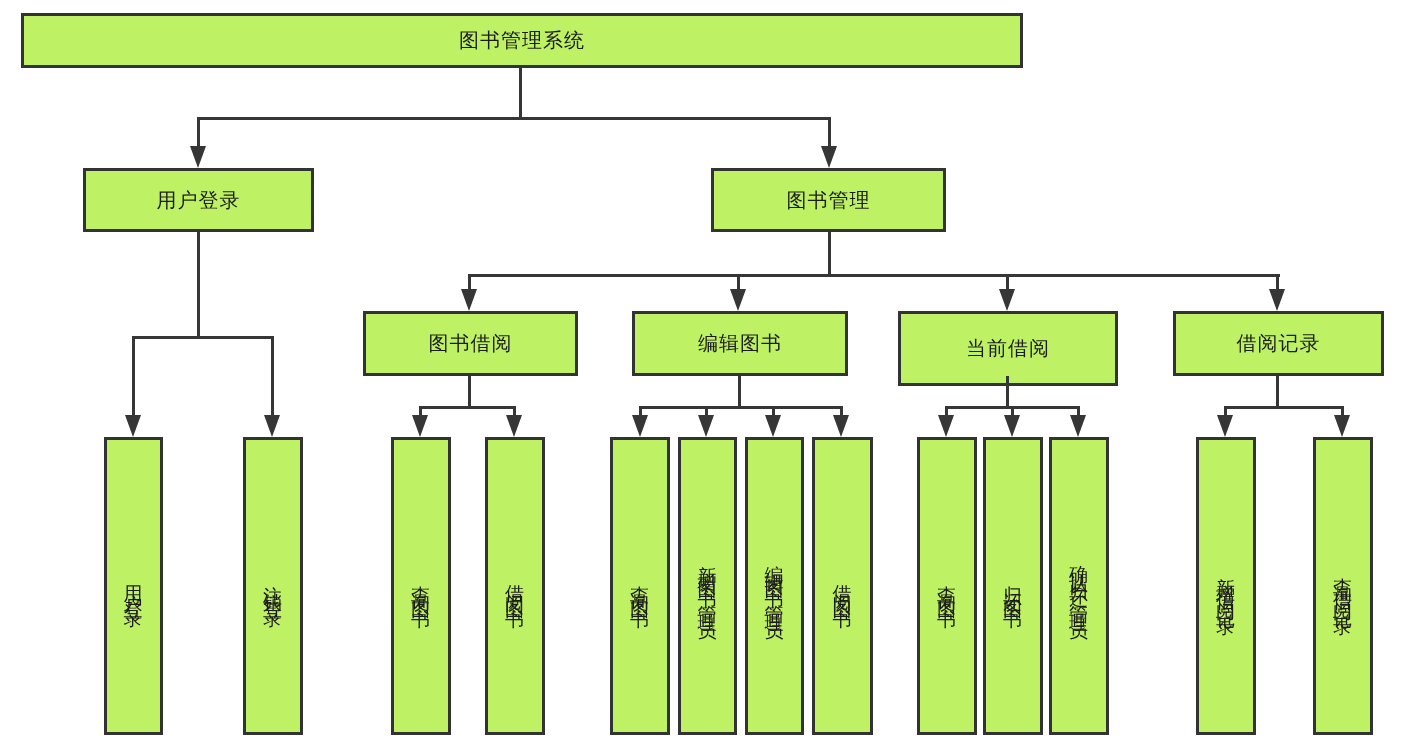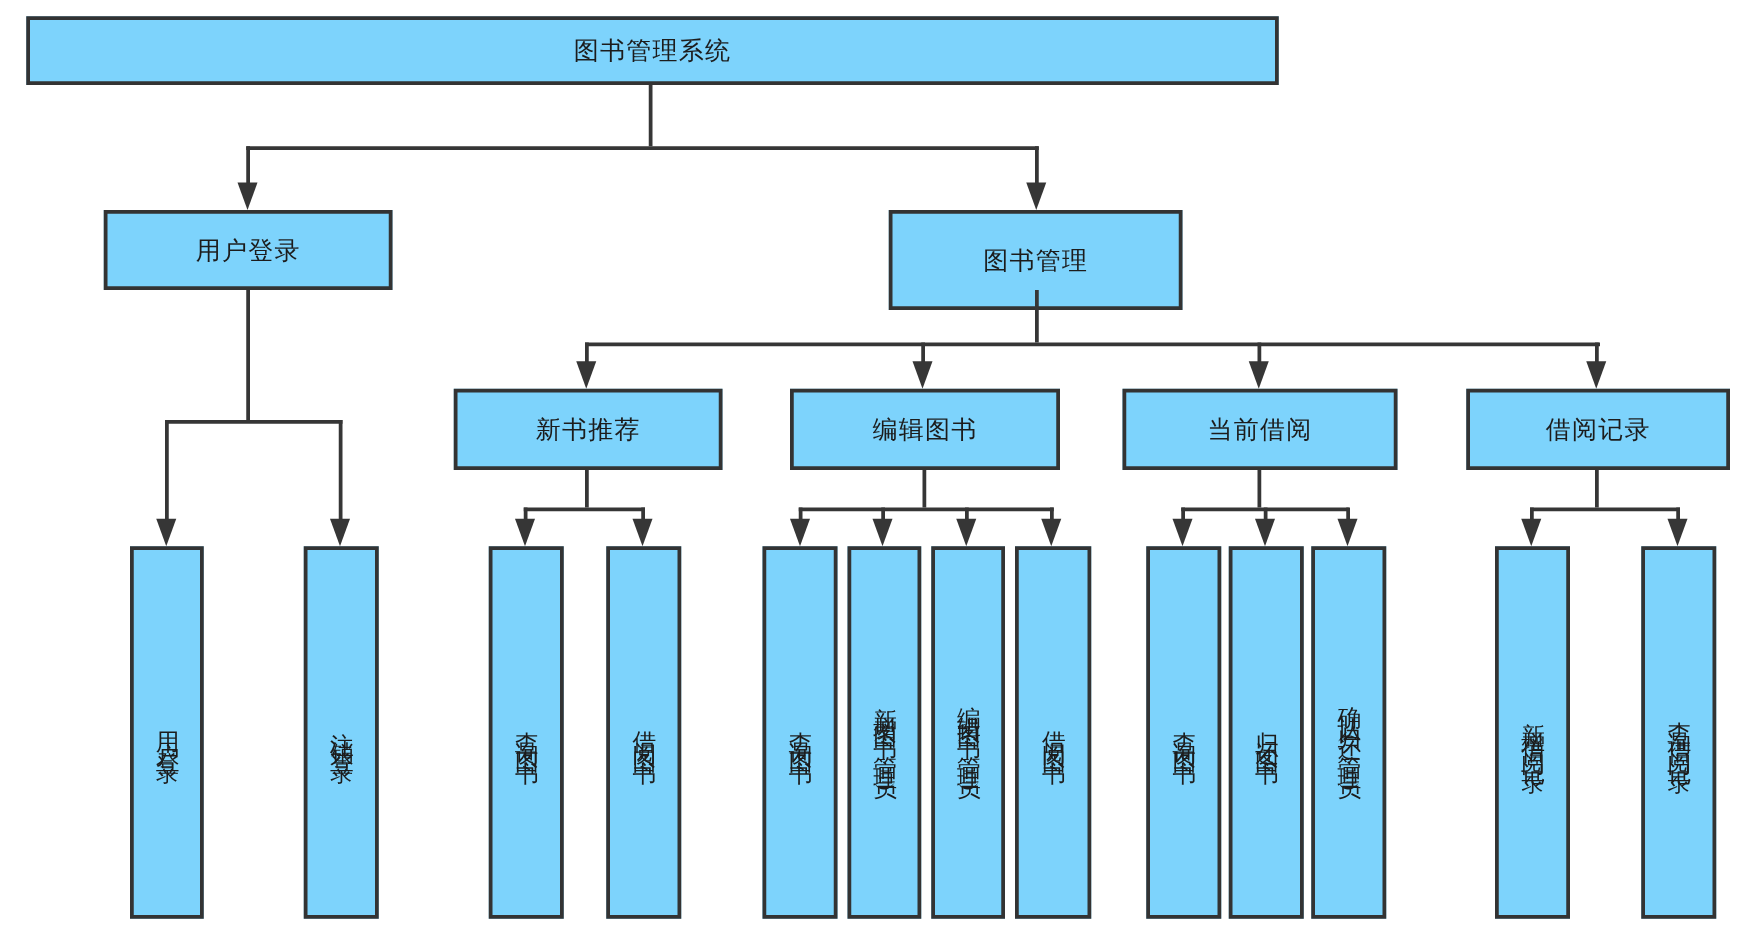--- a/index.html
+++ b/index.html
@@ -1,21 +1,21 @@
 <!DOCTYPE html>
 <html><head>
 <meta charset="utf-8">
 <style>
   html,body{margin:0;padding:0;background:#ffffff;}
   .canvas{
     position:relative;width:1405px;height:747px;background:#ffffff;
     font-family:"Liberation Sans","DejaVu Sans",sans-serif;overflow:hidden;
   }
   .node{
-    position:absolute;box-sizing:border-box;border:3px solid #333333;background:#7dd3fc;
+    position:absolute;box-sizing:border-box;border:3px solid #333333;background:#bef264;
     display:flex;align-items:center;justify-content:center;color:#1c1c1c;
   }
   .hnode{font-size:20px;letter-spacing:1px;}
   .leaf .vtext{
     writing-mode:vertical-rl;text-orientation:mixed;
     font-size:19px;line-height:1;letter-spacing:8px;color:#1c1c1c;
   }
   .h{position:absolute;height:3px;background:#363636;}
   .v{position:absolute;width:3px;background:#363636;}
   .arrow{
@@ -34,33 +34,33 @@
 <div class="canvas">
 
   <div class="node hnode" style="left:21px;top:13px;width:1002px;height:55px;">
     <span>图书管理系统</span>
   </div>
 
   <div class="node hnode" style="left:83px;top:168px;width:231px;height:64px;">
     <span>用户登录</span>
   </div>
 
-  <div class="node hnode" style="left:711px;top:168px;width:235px;height:80px;">
+  <div class="node hnode" style="left:711px;top:168px;width:235px;height:64px;">
     <span>图书管理</span>
   </div>
 
   <div class="node hnode" style="left:363px;top:311px;width:215px;height:65px;">
-    <span>新书推荐</span>
+    <span>图书借阅</span>
   </div>
 
   <div class="node hnode" style="left:632px;top:311px;width:216px;height:65px;">
     <span>编辑图书</span>
   </div>
 
-  <div class="node hnode" style="left:898px;top:311px;width:220px;height:65px;">
+  <div class="node hnode" style="left:898px;top:311px;width:220px;height:75px;">
     <span>当前借阅</span>
   </div>
 
   <div class="node hnode" style="left:1173px;top:311px;width:211px;height:65px;">
     <span>借阅记录</span>
   </div>
 
   <div class="node leaf" style="left:104px;top:437px;width:59px;height:298px;">
     <span class="vtext">用户登录</span>
   </div>

